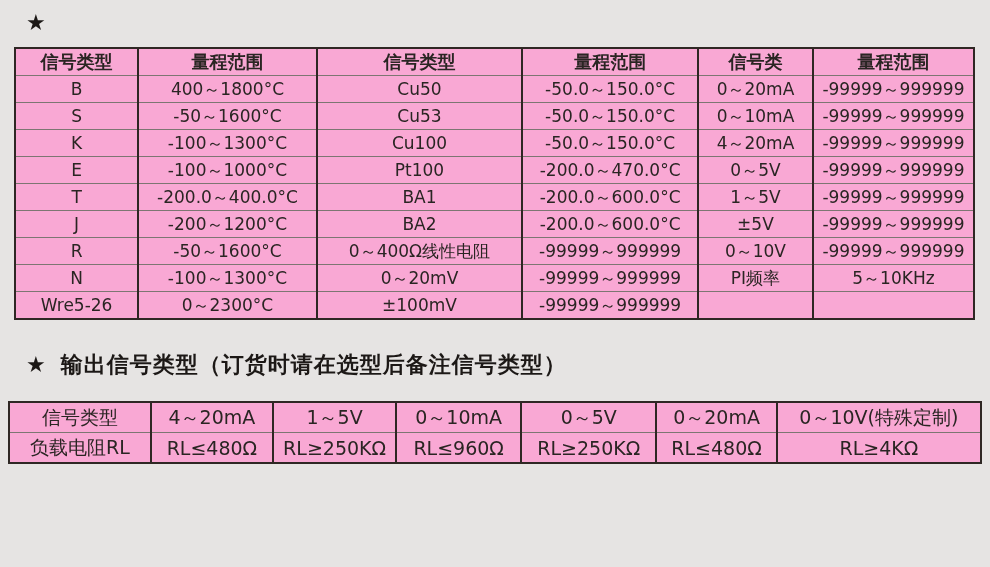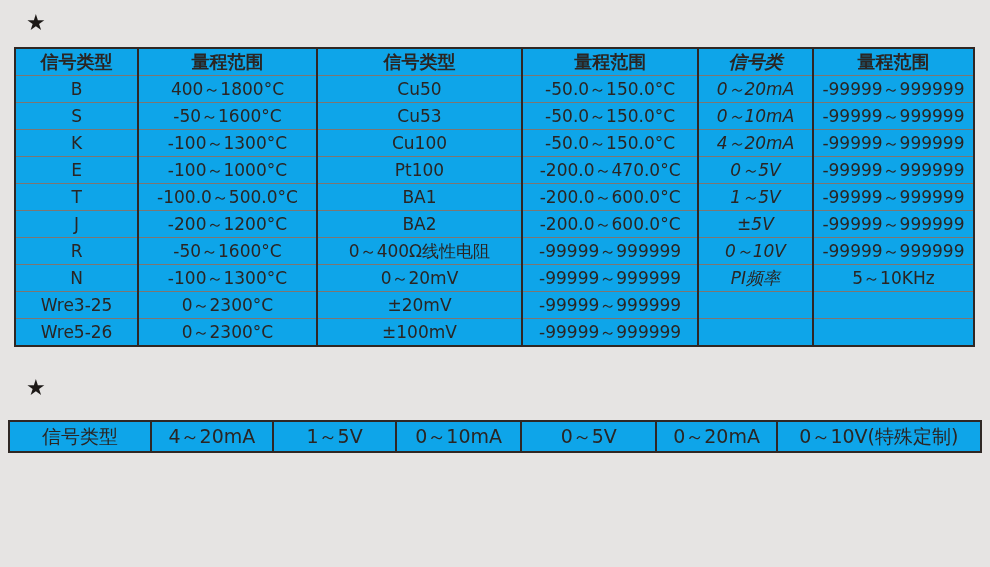--- a/index.html
+++ b/index.html
@@ -16,21 +16,21 @@
     display:flex;align-items:center;gap:14px;
     font-size:22px;font-weight:bold;color:#1c1816;
     letter-spacing:1px;
   }
   .title-1{padding:12px 0 0 26px;}
   .title-2{padding:30px 0 0 26px;}
   .star{font-size:22px;line-height:1;}
 
   table{
     border-collapse:collapse;
-    background:#0ea5e9;
+    background:#f9a8d4;
     table-layout:fixed;
     padding-left:40px;
   }
   .t1{
     margin:13px 0 0 14px;
     width:961px;
     font-size:17px;
   }
   .t2{
     margin:21px 0 0 8px;
@@ -47,21 +47,21 @@
     border-bottom:1px solid #7d7672;
     overflow:hidden;white-space:nowrap;
   }
   table{border:2px solid #2f2724;}
   .t1 th{height:26px;font-weight:600;font-size:18px;}
   .t1 td{height:26px;}
   .t2 td{height:29px;}
 
   
   .t1 .c0{width:12.7%;} .t1 .c1{width:18.7%;} .t1 .c2{width:21.6%;}
-  .t1 .c3{width:18.4%;} .t1 .c4{width:11.8%;font-style:italic;} .t1 .c5{width:16.8%;}
+  .t1 .c3{width:18.4%;} .t1 .c4{width:11.8%;} .t1 .c5{width:16.8%;}
   
   .t2 .c0{width:14.6%;} .t2 .c1{width:12.5%;} .t2 .c2{width:12.6%;}
   .t2 .c3{width:12.8%;} .t2 .c4{width:13.9%;} .t2 .c5{width:12.3%;}
   .t2 .c6{width:21.3%;}
 </style>
 </head>
 <body>
 
 <div class="page">
 
@@ -108,21 +108,21 @@
         <tr>
           <td class="c0">E</td>
           <td class="c1">-100～1000°C</td>
           <td class="c2">Pt100</td>
           <td class="c3">-200.0～470.0°C</td>
           <td class="c4">0～5V</td>
           <td class="c5">-99999～999999</td>
         </tr>
         <tr>
           <td class="c0">T</td>
-          <td class="c1">-100.0～500.0°C</td>
+          <td class="c1">-200.0～400.0°C</td>
           <td class="c2">BA1</td>
           <td class="c3">-200.0～600.0°C</td>
           <td class="c4">1～5V</td>
           <td class="c5">-99999～999999</td>
         </tr>
         <tr>
           <td class="c0">J</td>
           <td class="c1">-200～1200°C</td>
           <td class="c2">BA2</td>
           <td class="c3">-200.0～600.0°C</td>
@@ -139,49 +139,51 @@
         </tr>
         <tr>
           <td class="c0">N</td>
           <td class="c1">-100～1300°C</td>
           <td class="c2">0～20mV</td>
           <td class="c3">-99999～999999</td>
           <td class="c4">PI频率</td>
           <td class="c5">5～10KHz</td>
         </tr>
         <tr>
-          <td class="c0">Wre3-25</td>
-          <td class="c1">0～2300°C</td>
-          <td class="c2">±20mV</td>
-          <td class="c3">-99999～999999</td>
-          <td class="c4"></td>
-          <td class="c5"></td>
-        </tr>
-        <tr>
           <td class="c0">Wre5-26</td>
           <td class="c1">0～2300°C</td>
           <td class="c2">±100mV</td>
           <td class="c3">-99999～999999</td>
           <td class="c4"></td>
           <td class="c5"></td>
         </tr>
       </tbody>
   </table>
 
   <div class="section-title title-2">
     <span class="star">★</span>
+    <span>输出信号类型（订货时请在选型后备注信号类型）</span>
   </div>
 
   <table class="t2">
     <tbody>
         <tr>
           <td class="c0">信号类型</td>
           <td class="c1">4～20mA</td>
           <td class="c2">1～5V</td>
           <td class="c3">0～10mA</td>
           <td class="c4">0～5V</td>
           <td class="c5">0～20mA</td>
           <td class="c6">0～10V(特殊定制)</td>
         </tr>
+        <tr>
+          <td class="c0">负载电阻RL</td>
+          <td class="c1">RL≤480Ω</td>
+          <td class="c2">RL≥250KΩ</td>
+          <td class="c3">RL≤960Ω</td>
+          <td class="c4">RL≥250KΩ</td>
+          <td class="c5">RL≤480Ω</td>
+          <td class="c6">RL≥4KΩ</td>
+        </tr>
       </tbody>
   </table>
 
 </div>
 
 </body></html>

